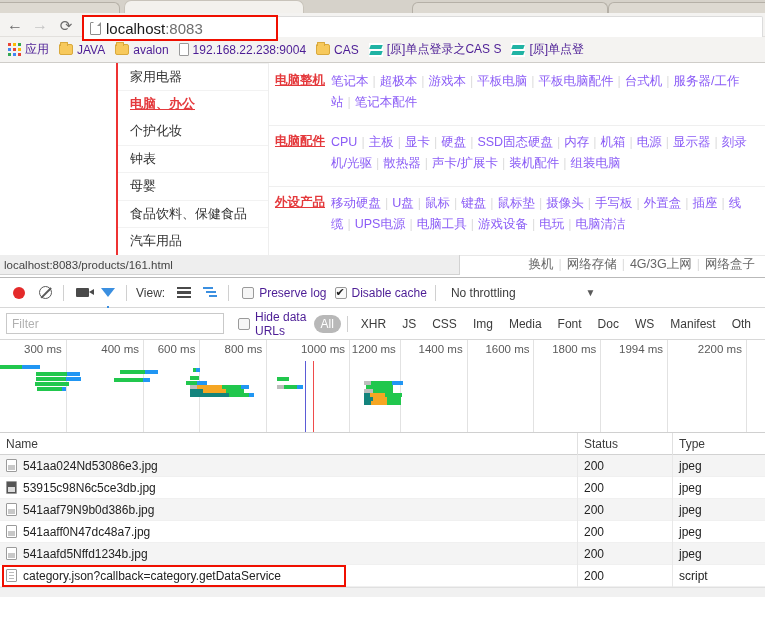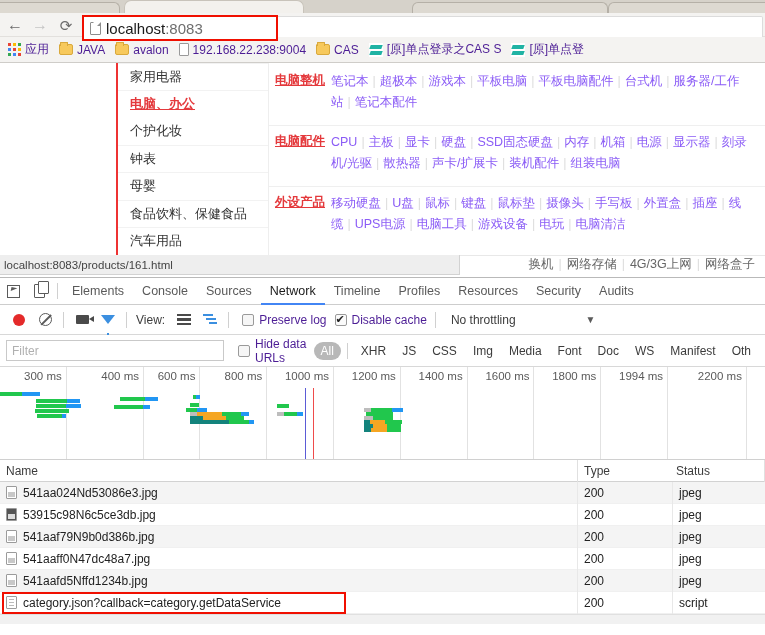--- a/index.html
+++ b/index.html
@@ -538,38 +538,20 @@
   <div class="statusbar">
     <div class="status-topline"></div>
     <div class="status-chip">localhost:8083/products/161.html</div>
     <div class="status-right">
       <span>换机</span><span class="sep">|</span><span>网络存储</span><span class="sep">|</span><span>4G/3G上网</span><span class="sep">|</span><span>网络盒子</span>
     </div>
   </div>
 
   <div class="devtools">
 
-    <div class="dt-tabbar">
-      <div class="dt-icon-btn">
-          <span class="inspect-ico"></span>
-        </div>
-      <div class="dt-icon-btn">
-          <span class="device-ico"></span>
-        </div>
-      <div class="dt-divider"></div>
-      <div class="dt-tab">Elements</div>
-      <div class="dt-tab">Console</div>
-      <div class="dt-tab">Sources</div>
-      <div class="dt-tab active">Network</div>
-      <div class="dt-tab">Timeline</div>
-      <div class="dt-tab">Profiles</div>
-      <div class="dt-tab">Resources</div>
-      <div class="dt-tab">Security</div>
-      <div class="dt-tab">Audits</div>
-    </div>
 
     <div class="dt-toolbar">
       <div class="dt-icon-btn">
           <span class="rec-dot"></span>
         </div>
       <div class="dt-icon-btn">
           <span class="clear-ico"></span>
         </div>
       <div class="dt-divider"></div>
       <div class="dt-icon-btn">
@@ -636,21 +618,21 @@
           </div>
           <div class="ov-tick" style="left: 0px; width: 144px;">
             <span>400 ms</span>
           </div>
           <div class="ov-tick" style="left: 0px; width: 200.437px;">
             <span>600 ms</span>
           </div>
           <div class="ov-tick" style="left: 0px; width: 267.249px;">
             <span>800 ms</span>
           </div>
-          <div class="ov-tick" style="left: 0px; width: 334.061px;">
+          <div class="ov-tick" style="left: 16px; width: 334.061px;">
             <span>1000 ms</span>
           </div>
           <div class="ov-tick" style="left: 0px; width: 400.873px;">
             <span>1200 ms</span>
           </div>
           <div class="ov-tick" style="left: 0px; width: 467.686px;">
             <span>1400 ms</span>
           </div>
           <div class="ov-tick" style="left: 0px; width: 534.498px;">
             <span>1600 ms</span>
@@ -714,22 +696,22 @@
           <div class="ov-bar" style="left: 371px; top: 61px; width: 17px; background: rgb(245, 166, 35);"></div>
           <div class="ov-bar" style="left: 387px; top: 61px; width: 14px; background: rgb(33, 199, 77);"></div>
         </div>
       <div class="ov-line" style="left:305px;background:#5b5bd6"></div>
       <div class="ov-line" style="left:313px;background:#ef4b4b"></div>
     </div>
 
     <div class="dt-table">
       <div class="tbl-head">
         <div class="th th-name">Name</div>
+        <div class="th th-status">Status</div>
         <div class="th th-type">Type</div>
-        <div class="th th-status">Status</div>
       </div>
 
       <div class="tbl-row odd">
         <div class="cell-name">
           <span class="res-ico img"></span>
           <span>541aa024Nd53086e3.jpg</span>
         </div>
         <div class="cell-status">200</div>
         <div class="cell-type">jpeg</div>
       </div>

